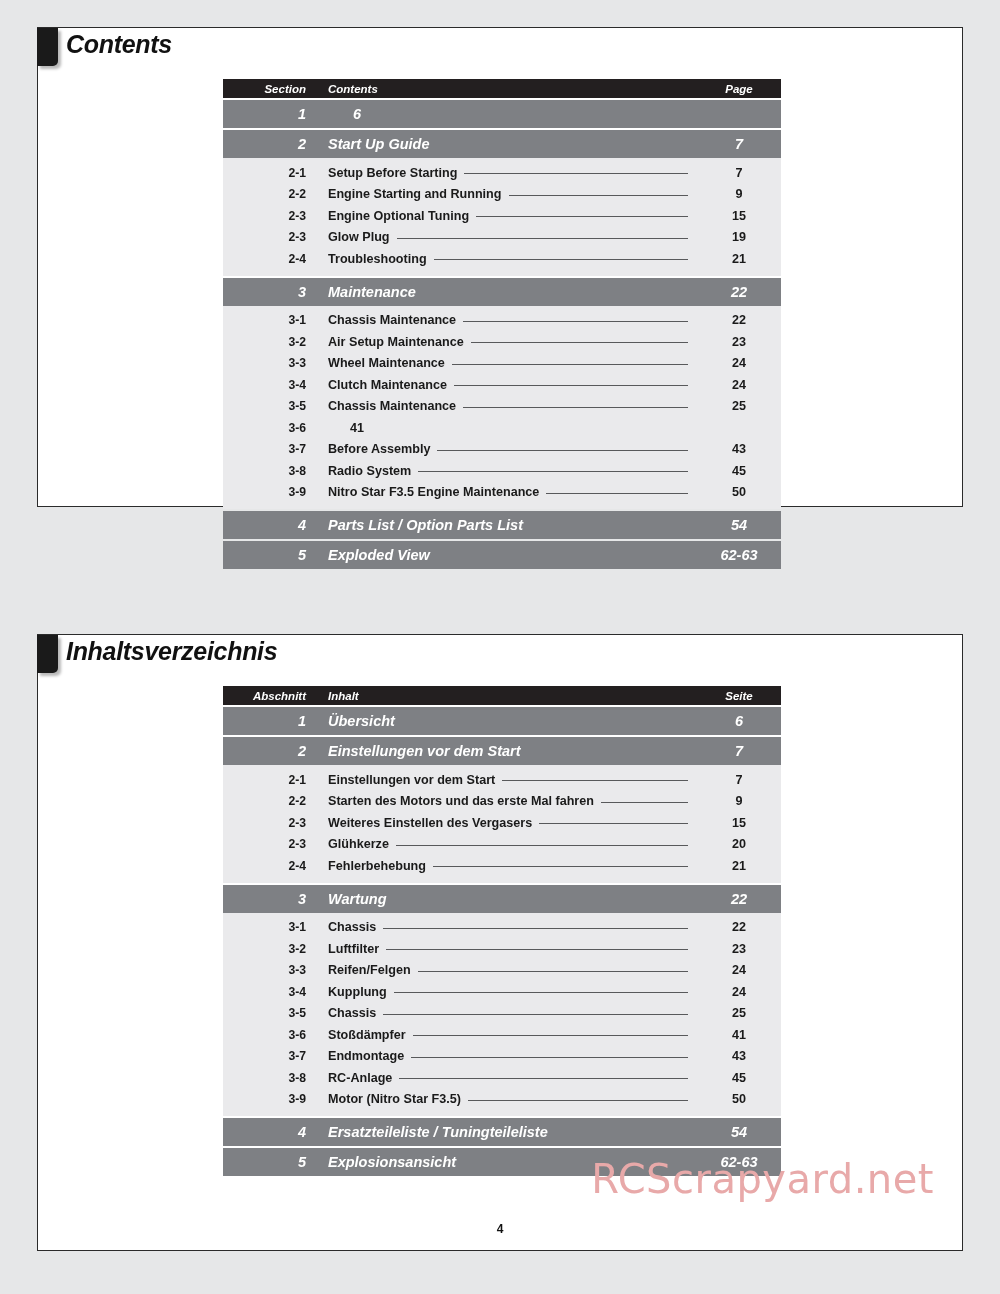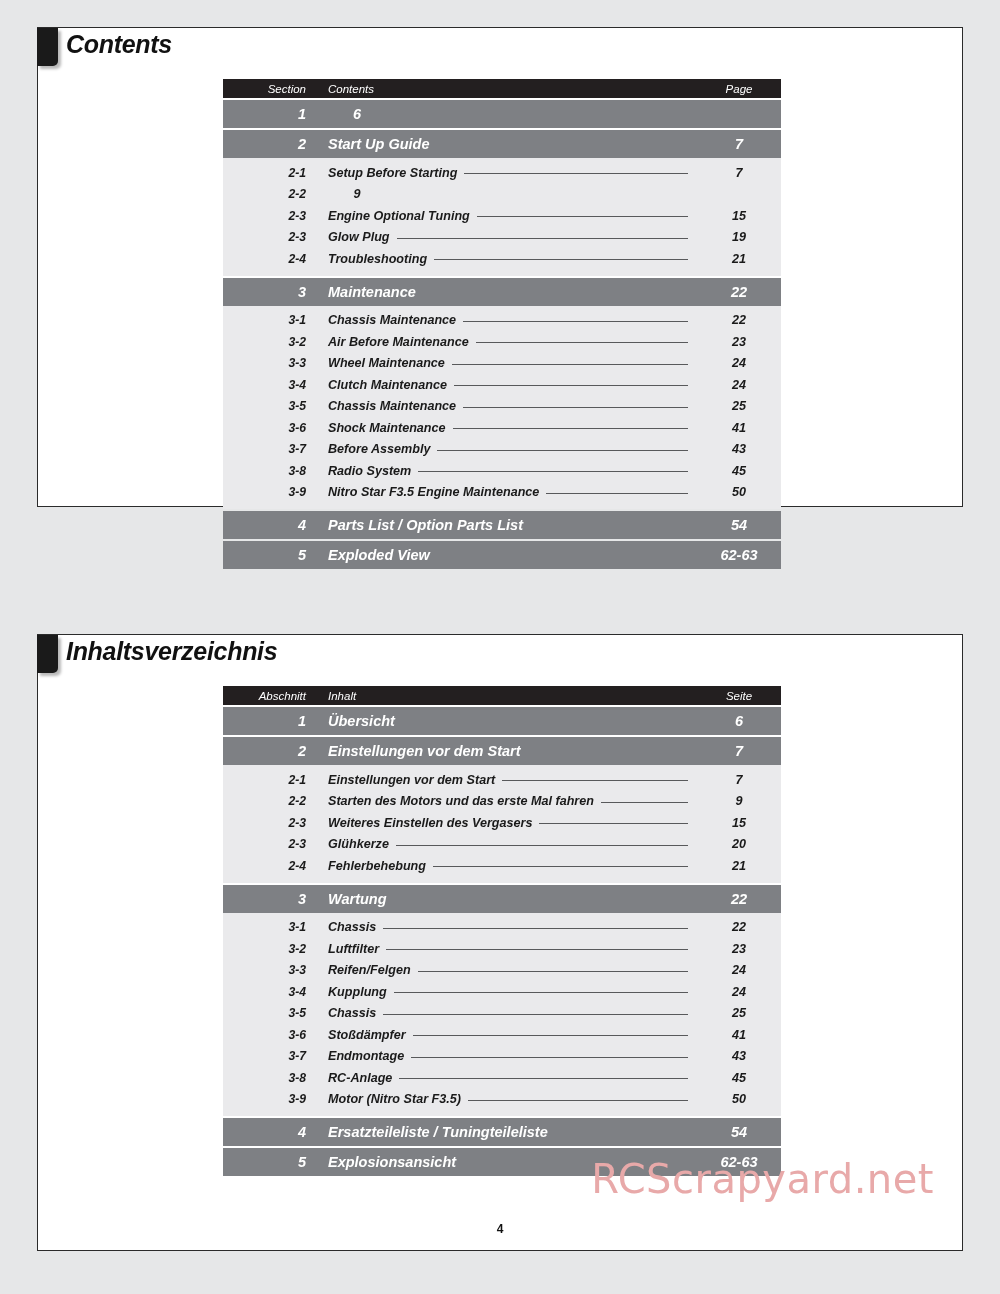--- a/index.html
+++ b/index.html
@@ -88,21 +88,21 @@
     text-align: center;
     box-sizing: border-box;
     flex: 0 0 auto;
   }
 
   
   .toc-head {
     background: #231f20;
     height: 19px;
     font-size: 11.5px;
-    font-weight: normal;
+    font-weight: bold;
     font-style: italic;
     color: #ffffff;
   }
   .toc-head .col-title { padding-left: 13px; }
   .toc-head .col-page  { text-align: center; }
 
   
   .toc-main {
     background: #7e8084;
     height: 28px;
@@ -114,21 +114,20 @@
   }
   .toc-main .col-section { font-size: 14.5px; }
 
   
   .toc-sub {
     background: #eaeaec;
     height: 21.5px;
     color: #1a1a1a;
     font-size: 12.6px;
     font-weight: bold;
-    font-style: italic;
   }
   .toc-sub .col-section { font-size: 12.2px; }
   .toc-sub .col-page { font-size: 12.6px; }
 
   
   .sub-group {
     background: #eaeaec;
     padding: 4px 0 6px 0;
   }
 
@@ -197,20 +196,24 @@
           <div class="toc-row toc-sub">
             <div class="col-section">2-1</div>
             <div class="col-title">
               <span class="title-text">Setup Before Starting</span>
               <span class="leader"></span>
             </div>
             <div class="col-page">7</div>
           </div>
           <div class="toc-row toc-sub">
             <div class="col-section">2-2</div>
+            <div class="col-title">
+              <span class="title-text">Engine Starting and Running</span>
+              <span class="leader"></span>
+            </div>
             <div class="col-page">9</div>
           </div>
           <div class="toc-row toc-sub">
             <div class="col-section">2-3</div>
             <div class="col-title">
               <span class="title-text">Engine Optional Tuning</span>
               <span class="leader"></span>
             </div>
             <div class="col-page">15</div>
           </div>
@@ -243,21 +246,21 @@
             <div class="col-section">3-1</div>
             <div class="col-title">
               <span class="title-text">Chassis Maintenance</span>
               <span class="leader"></span>
             </div>
             <div class="col-page">22</div>
           </div>
           <div class="toc-row toc-sub">
             <div class="col-section">3-2</div>
             <div class="col-title">
-              <span class="title-text">Air Before Maintenance</span>
+              <span class="title-text">Air Setup Maintenance</span>
               <span class="leader"></span>
             </div>
             <div class="col-page">23</div>
           </div>
           <div class="toc-row toc-sub">
             <div class="col-section">3-3</div>
             <div class="col-title">
               <span class="title-text">Wheel Maintenance</span>
               <span class="leader"></span>
             </div>
@@ -274,24 +277,20 @@
           <div class="toc-row toc-sub">
             <div class="col-section">3-5</div>
             <div class="col-title">
               <span class="title-text">Chassis Maintenance</span>
               <span class="leader"></span>
             </div>
             <div class="col-page">25</div>
           </div>
           <div class="toc-row toc-sub">
             <div class="col-section">3-6</div>
-            <div class="col-title">
-              <span class="title-text">Shock Maintenance</span>
-              <span class="leader"></span>
-            </div>
             <div class="col-page">41</div>
           </div>
           <div class="toc-row toc-sub">
             <div class="col-section">3-7</div>
             <div class="col-title">
               <span class="title-text">Before Assembly</span>
               <span class="leader"></span>
             </div>
             <div class="col-page">43</div>
           </div>

